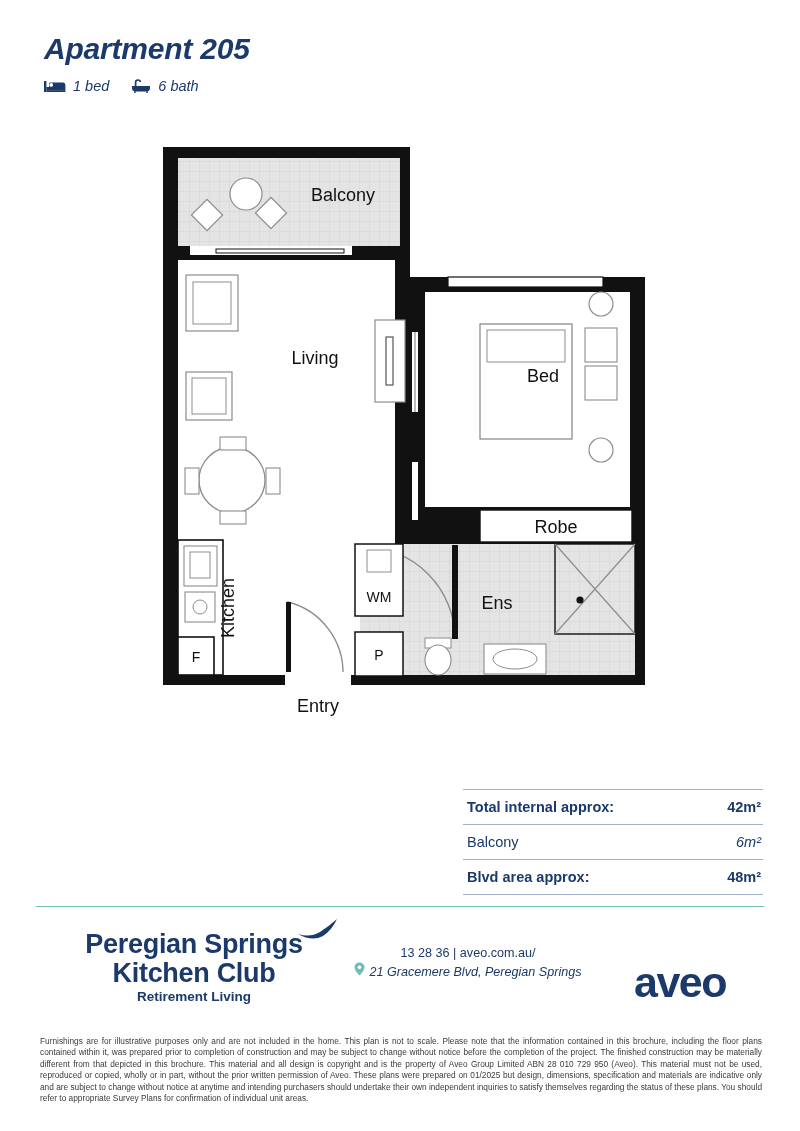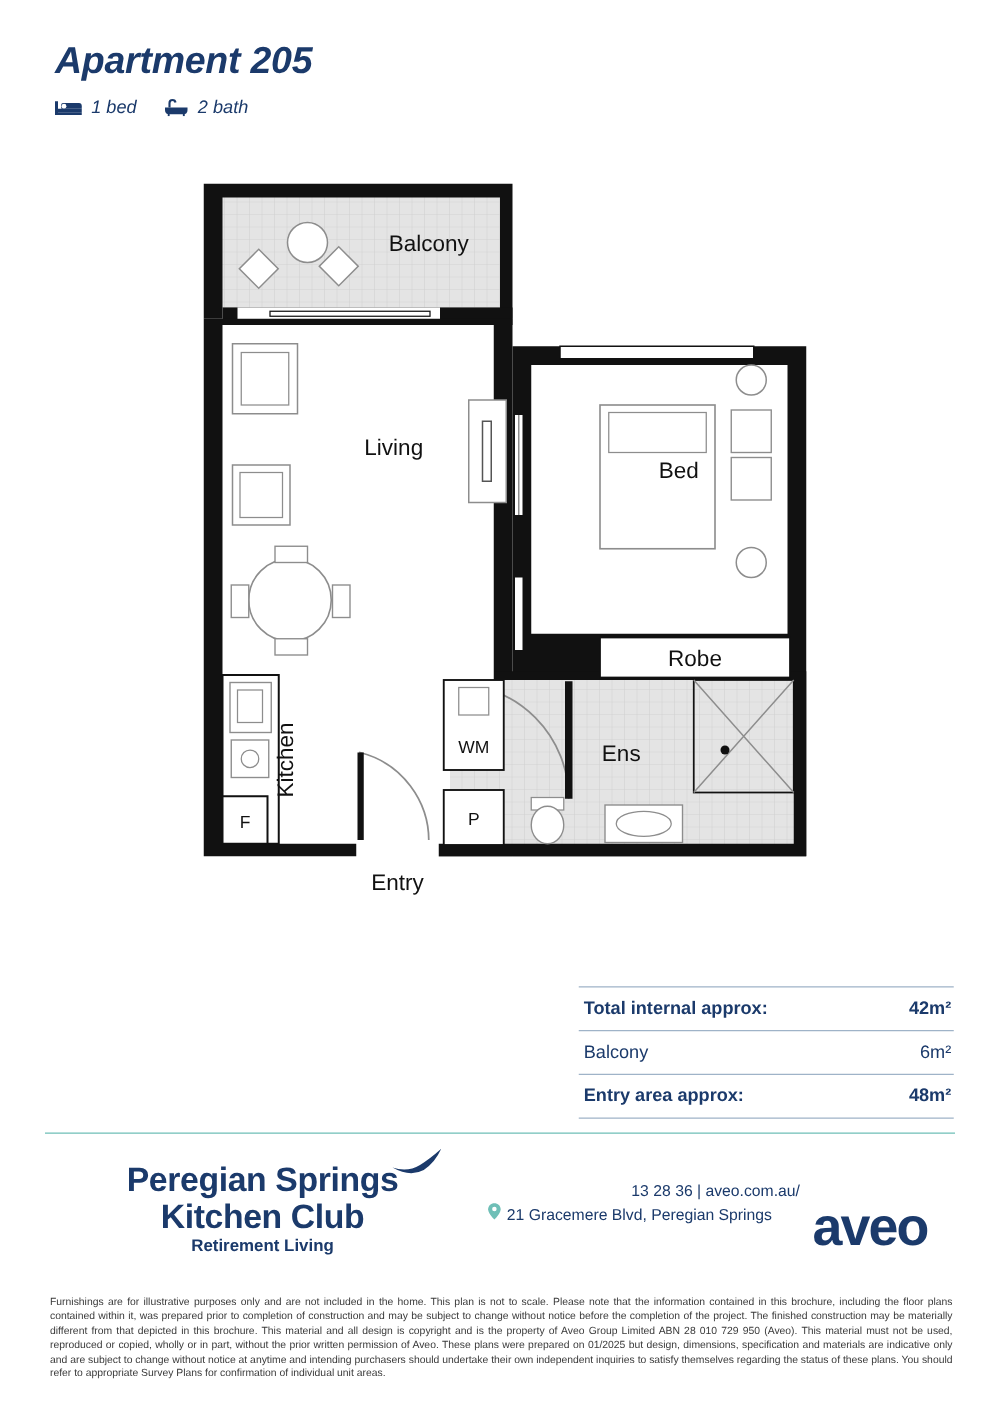--- a/index.html
+++ b/index.html
@@ -54,35 +54,34 @@
     display: flex;
     justify-content: space-between;
     align-items: center;
     padding: 9px 2px 9px 4px;
     border-bottom: 1px solid #9fb3c8;
     font-size: 14.5px;
     color: #1b3a6b;
   }
   .area-row.bold { font-weight: bold; }
   .area-row .val { font-weight: bold; }
-  .area-row.plain .val { font-weight: normal; }
+  .area-row.plain .val { font-weight: normal; font-style: italic; }
 
   
   .footer-rule {
     position: absolute;
     left: 36px; top: 906px;
     width: 728px; height: 1px;
     background: #6fbfb7;
   }
   .footer {
     position: absolute;
     left: 0; top: 918px;
     width: 764px;
     height: 120px;
-    margin-left: 16px;
   }
   .brand {
     position: absolute;
     left: 34px; top: 12px;
     width: 320px;
     text-align: center;
   }
   .brand-bird { position: absolute; right: 14px; top: -14px; }
   .brand-l1, .brand-l2 {
     font-size: 27px;
@@ -92,28 +91,28 @@
     letter-spacing: -0.3px;
   }
   .brand-l3 {
     font-size: 13.5px;
     font-weight: bold;
     color: #1b3a6b;
     margin-top: 1px;
   }
   .contact {
     position: absolute;
-    left: 352px; top: 26px;
+    left: 332px; top: 26px;
     width: 272px;
-    text-align: right;
+    text-align: center;
     font-size: 12.6px;
     line-height: 1.45;
     color: #1b3a6b;
   }
-  .contact .addr { display: flex; align-items: center; justify-content: center; gap: 4px; }
+  .contact .addr { display: flex; align-items: center; justify-content: center; gap: 4px; font-style: italic; }
   .aveo-logo {
     position: absolute;
     left: 634px; top: 40px;
     font-size: 43px;
     font-weight: bold;
     color: #1b3a6b;
     letter-spacing: -1.5px;
     display: flex;
     align-items: center;
   }
@@ -155,21 +154,21 @@
     </div>
     <div class="spec">
       <span>
         <svg width="20" height="14" viewBox="0 0 20 14">
           <path d="M1 7 L19 7 L19 9 Q19 12.4 15.6 12.4 L4.4 12.4 Q1 12.4 1 9 Z" fill="#1b3a6b"></path>
           <path d="M4.6 7 L4.6 3.4 Q4.6 1 7 1 Q9.1 1 9.4 3" fill="none" stroke="#1b3a6b" stroke-width="1.7"></path>
           <rect x="3.2" y="12.2" width="1.5" height="1.8" fill="#1b3a6b"></rect>
           <rect x="15.3" y="12.2" width="1.5" height="1.8" fill="#1b3a6b"></rect>
         </svg>
       </span>
-      <span>2 bath</span>
+      <span>6 bath</span>
     </div>
   </div>
 </div>
 
 <div class="plan-wrap">
 <svg class="plan-svg" width="800" height="600" viewBox="0 0 800 600">
   <defs>
     <pattern id="tile" width="10" height="10" patternUnits="userSpaceOnUse">
       <rect width="10" height="10" fill="#e4e4e4"></rect>
       <path d="M10 0 L10 10 M0 10 L10 10" stroke="#d2d2d2" stroke-width="0.9"></path>
@@ -301,21 +300,21 @@
 <div class="area-table">
   <div class="area-row bold">
     <span>Total internal approx:</span>
     <span class="val">42m²</span>
   </div>
   <div class="area-row plain">
     <span>Balcony</span>
     <span class="val">6m²</span>
   </div>
   <div class="area-row bold">
-    <span>Entry area approx:</span>
+    <span>Blvd area approx:</span>
     <span class="val">48m²</span>
   </div>
 </div>
 
 <div class="footer-rule"></div>
 
 <div class="footer">
   <div class="brand">
     <span class="brand-bird">
       <svg width="44" height="26" viewBox="0 0 44 26">

